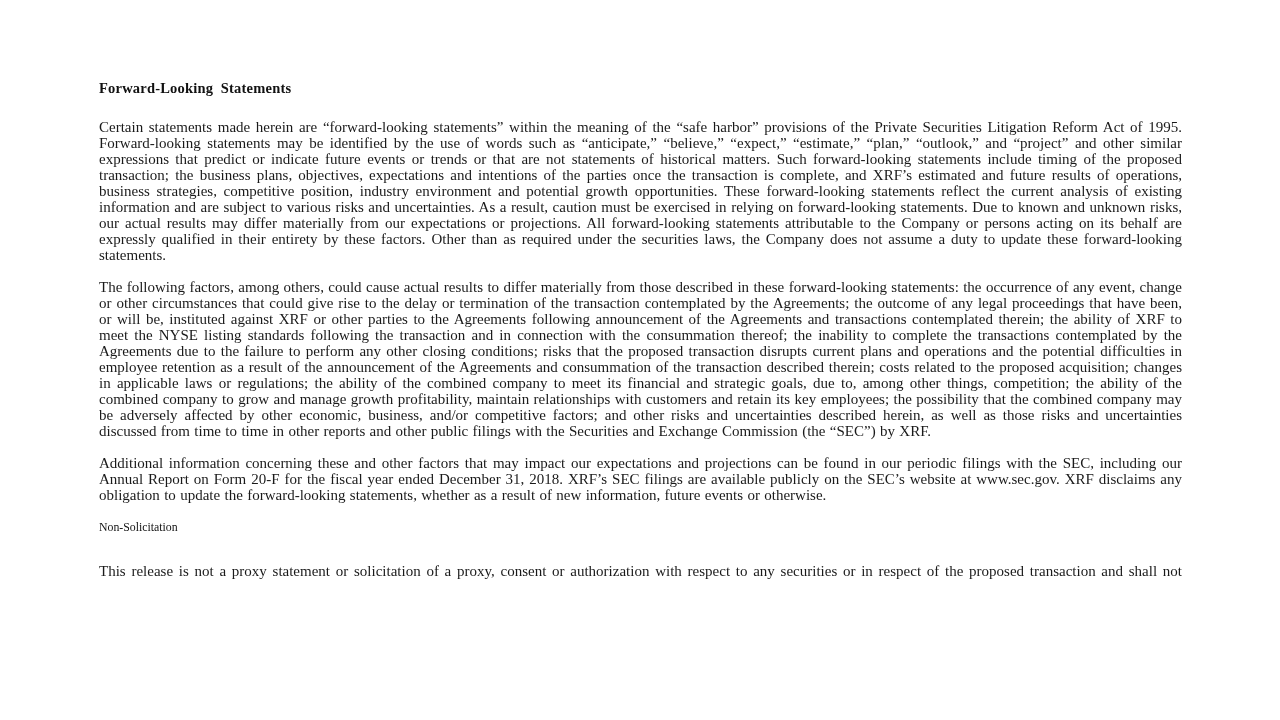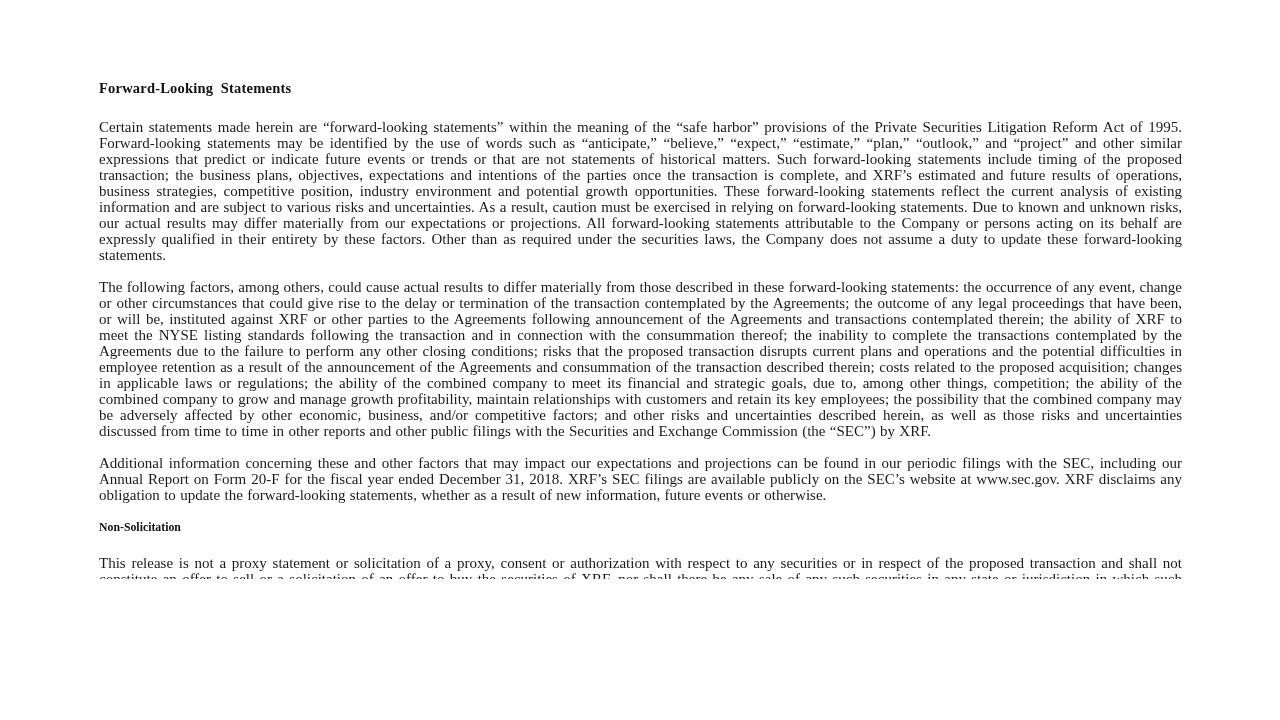--- a/index.html
+++ b/index.html
@@ -36,22 +36,22 @@
     line-height: 16px;
     text-align: justify;
     text-justify: inter-word;
     word-spacing: 0.6px;
     margin-bottom: 16px;
     color: #1a1a1a;
   }
   .subheading {
     font-size: 11.8px;
     line-height: 16px;
-    font-weight: bold;
-    margin-bottom: 20px;
+    font-weight: normal;
+    margin-bottom: 28px;
     color: #111111;
   }
   .page-number {
     position: absolute;
     right: 77px;
     top: 668px;
     font-size: 13.5px;
     color: #808080;
   }
 </style>

